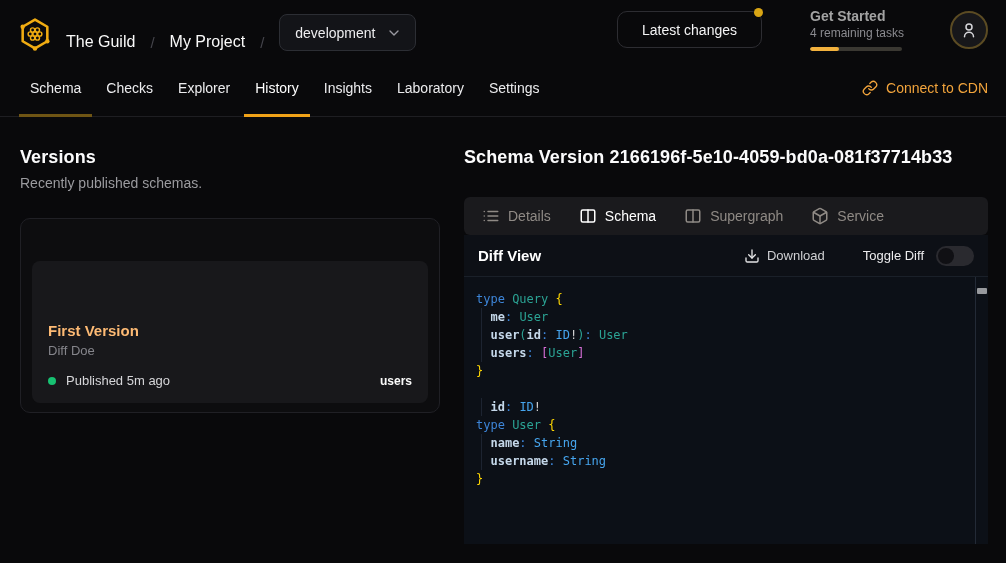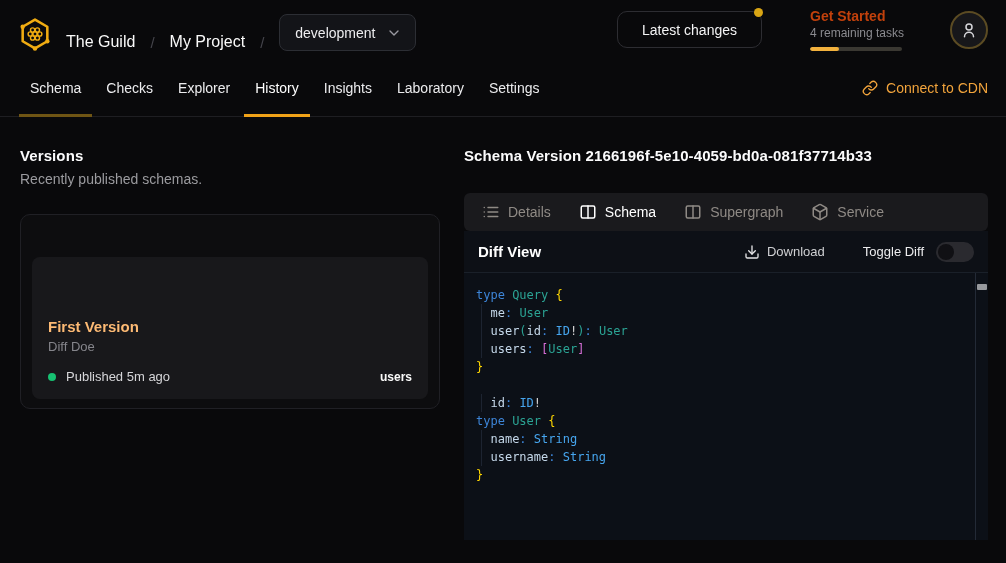--- a/index.html
+++ b/index.html
@@ -20,21 +20,21 @@
     background:#131418; border:1px solid #2c2e34; border-radius:8px; color:#ededef;
     font-size:14px; font-family:inherit; cursor:pointer; }
   .env-btn .chev { width:16px; height:16px; margin-left:11px; color:#9a9aa1; }
   .topbar-right { margin-left:auto; display:flex; align-items:center; gap:48px; }
   .latest-btn { position:relative; height:37px; padding:0 24px; background:transparent;
     border:1px solid #2d2d32; border-radius:10px; color:#f4f4f5; font-size:14px;
     font-family:inherit; cursor:pointer; }
   .latest-dot { position:absolute; top:-4px; right:-2px; width:9px; height:9px;
     border-radius:50%; background:var(--accent-dark,#d9a514); }
   .get-started { width:92px; }
-  .gs-title { font-size:14px; font-weight:600; color:#c2410c; }
+  .gs-title { font-size:14px; font-weight:600; color:#a3a3a3; }
   .gs-sub { font-size:12px; color:#8b8b90; margin-top:2px; white-space:nowrap; }
   .gs-bar { margin-top:7px; height:4px; border-radius:2px; background:#3a3832; overflow:hidden; }
   .gs-fill { height:100%; border-radius:2px; background:#f2b13d; width:32%; }
   .avatar-btn { width:38px; height:38px; border-radius:50%; background:#17171a;
     border:2px solid #5b4b23; color:#d6d6da; display:flex; align-items:center;
     justify-content:center; cursor:pointer; }
   .avatar-btn svg { width:18px; height:18px; }
 
   
   .navrow { height:57px; display:flex; align-items:stretch; padding:0 18px 0 19px;
@@ -48,21 +48,21 @@
   .nav-tab.u-active::after { background:var(--underline-active,#f0a218); }
   .nav-tab.u-dim::after { background:var(--underline-dim,#6f5514); }
   .cdn-link { margin-left:auto; align-self:center; display:flex; align-items:center; gap:8px;
     color:var(--accent,#f2a43c); font-size:14px; font-weight:500; cursor:pointer; text-decoration:none; }
   .cdn-link svg { width:16px; height:16px; }
 
   
   .main { display:flex; gap:24px; padding:30px 18px 0 20px; }
   .col-left { width:420px; flex:0 0 auto; }
   .col-right { flex:1; min-width:0; }
-  h2.sec-title { font-size:15px; font-weight:600; color:#fbfbfc; letter-spacing:.1px; }
+  h2.sec-title { font-size:18px; font-weight:600; color:#fbfbfc; letter-spacing:.1px; }
   .sec-sub { margin-top:7px; font-size:14px; color:#9b9b9f; }
 
   .version-card { margin-top:27px; background:#0d0d0f; border:1px solid #202025;
     border-radius:10px; padding:42px 11px 9px; }
   .version-item { background:#18181b; border-radius:8px; padding:13px 16px 15px; cursor:pointer; }
   .v-name { font-size:15px; font-weight:600; color:#fdba74;margin-top:48px; }
   .v-author { margin-top:4px; font-size:13px; color:#85858b; }
   .v-row { margin-top:15px; display:flex; align-items:center; }
   .v-dot { width:8px; height:8px; border-radius:50%; background:var(--published-green,#17c172);
     margin-right:10px; flex:0 0 auto; }
@@ -92,21 +92,21 @@
 
   .code-area { position:relative; height:267px; background:#0c1017; overflow:hidden; }
   .code-lines { padding:13px 26px 0 12px; font-family:"DejaVu Sans Mono", monospace;
     font-size:12px; line-height:18px; color:var(--c-plain,#d4d4d4); }
   .code-line { white-space:pre; min-height:18px; position:relative; }
   .code-line.ind::before { content:""; position:absolute; left:5px; top:0; height:100%;
     width:1px; background:#1d2431; }
   .t-keyword { color:var(--c-keyword,#3d85d8); }
   .t-object_type { color:var(--c-object_type,#2ba394); }
   .t-scalar { color:var(--c-scalar,#46a5ee); }
-  .t-field { color:var(--c-field,#c5d8ea); }
+  .t-field { color:var(--c-field,#c5d8ea);font-weight:bold; }
   .t-brace { color:var(--c-brace,#ffd702); }
   .t-bracket { color:var(--c-bracket,#d86fd8); }
   .t-paren { color:var(--c-paren,#2ba394); }
   .t-plain { color:var(--c-plain,#d4d4d4); }
   .v-scrollbar { position:absolute; top:0; right:0; bottom:0; width:13px;
     border-left:1px solid #232a36; }
   .v-scroll-thumb { position:absolute; top:11px; left:1px; right:1px; height:6px;
     background:#97999d; border-radius:1px; }
 </style>
 </head>

